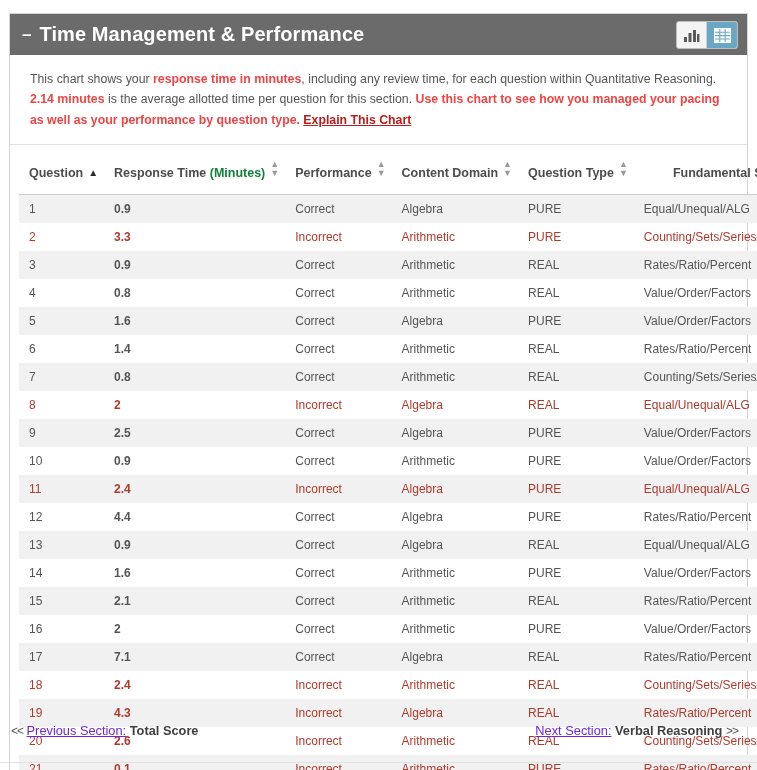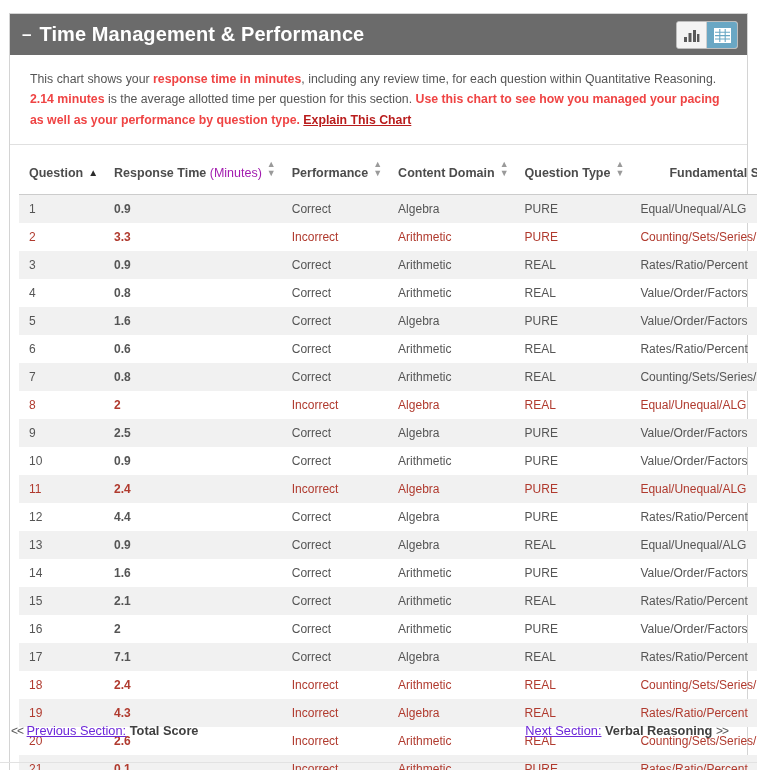--- a/index.html
+++ b/index.html
@@ -108,22 +108,22 @@
     font-size: 12.5px;
     color: #4c4c4c;
     font-weight: bold;
     padding: 16px 6px 14px 10px;
     border-bottom: 1px solid #cccccc;
     white-space: nowrap;
     cursor: pointer;
     vertical-align: bottom;
   }
   table.rt thead th .lite {
-    font-weight: normal;
-    color: #a21caf;
+    font-weight: bold;
+    color: #15803d;
   }
   .sort-ind {
     display: inline-block;
     margin-left: 5px;
     position: relative;
     top: -1px;
     color: #9a9a9a;
     font-size: 9px;
     line-height: 9px;
     letter-spacing: 0;
@@ -156,21 +156,21 @@
     font-size: 12.8px;
   }
   .nav-prev {
     position: absolute;
     left: 2px;
     top: 0;
     color: #3b6f9e;
   }
   .nav-next {
     position: absolute;
-    right: 20px;
+    right: 10px;
     top: 0;
     color: #3b6f9e;
   }
   .chev {
     color: #5a5a5a;
     font-size: 12px;
     letter-spacing: -1px;
   }
   .nav-link {
     color: #6d28d9;
@@ -294,21 +294,21 @@
             <tr class="alt">
               <td class="qnum">5</td>
               <td class="rtime">1.6</td>
               <td class="perf">Correct</td>
               <td class="cdom">Algebra</td>
               <td class="qtype">PURE</td>
               <td class="skills">Value/Order/Factors</td>
             </tr>
             <tr class="">
               <td class="qnum">6</td>
-              <td class="rtime">0.6</td>
+              <td class="rtime">1.4</td>
               <td class="perf">Correct</td>
               <td class="cdom">Arithmetic</td>
               <td class="qtype">REAL</td>
               <td class="skills">Rates/Ratio/Percent</td>
             </tr>
             <tr class="alt">
               <td class="qnum">7</td>
               <td class="rtime">0.8</td>
               <td class="perf">Correct</td>
               <td class="cdom">Arithmetic</td>

